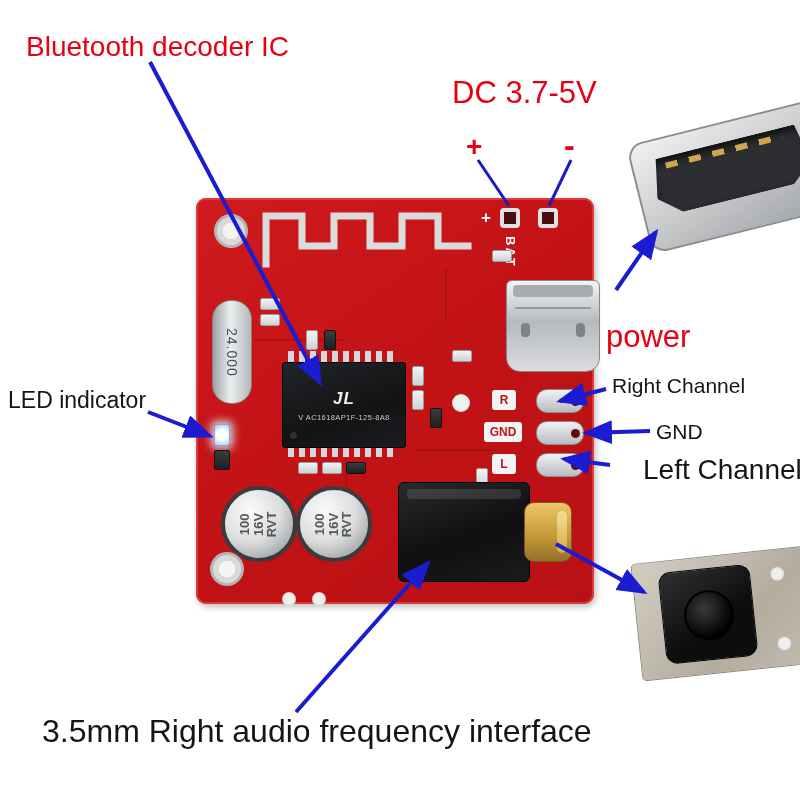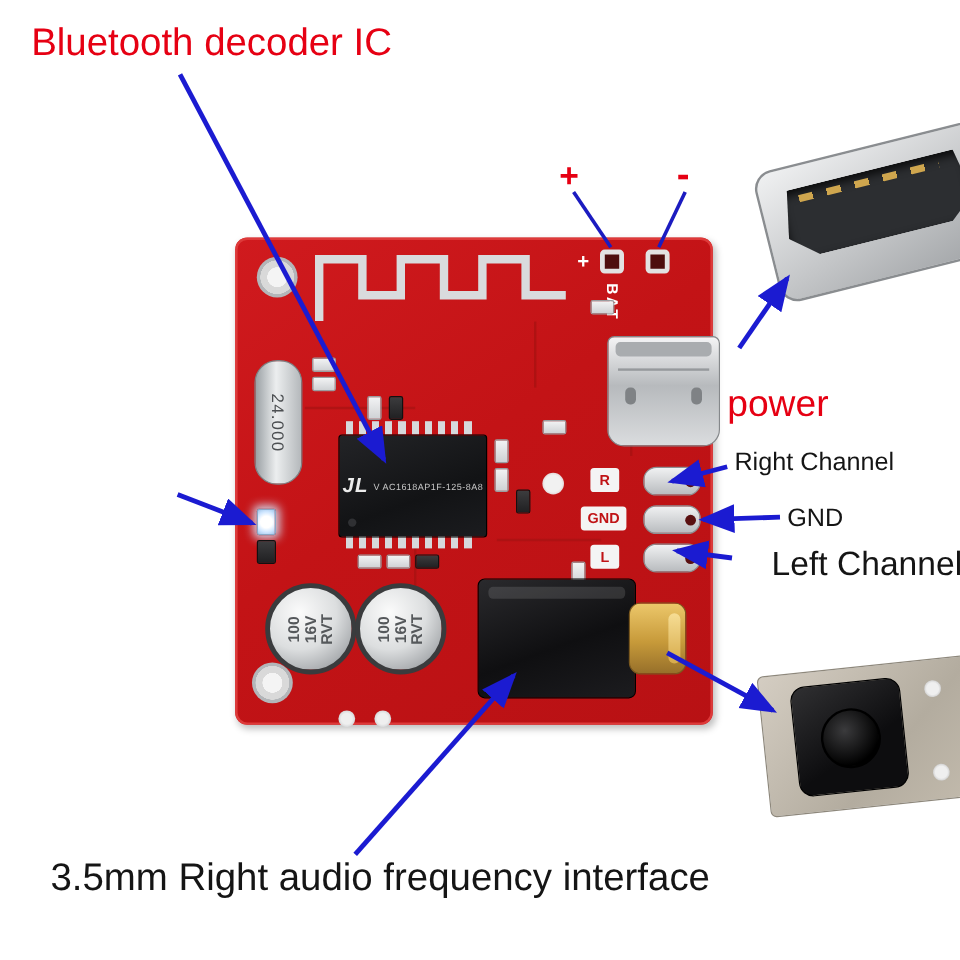--- a/index.html
+++ b/index.html
@@ -29,21 +29,21 @@
   .castel{position:absolute;width:14px;height:14px;border-radius:50%;
           background:radial-gradient(circle,#efefef 0 45%,#b9bcbf 100%);}
 
   #crystal{position:absolute;left:212px;top:300px;width:38px;height:102px;border-radius:19px;
            background:linear-gradient(90deg,#9aa0a4,#eceeef 45%,#b4b8bb);border:1px solid #7d8184;
            display:flex;align-items:center;justify-content:center;}
   #crystal span{writing-mode:vertical-rl;font-size:14px;color:#4c4f52;letter-spacing:1px;}
 
   #ic{position:absolute;left:282px;top:362px;width:122px;height:84px;border-radius:3px;
       background:linear-gradient(160deg,#232427,#121315 60%,#1b1c1f);border:1px solid #000;
-      display:flex;flex-direction:row;align-items:center;justify-content:center;gap:4px;}
+      display:flex;flex-direction:column;align-items:center;justify-content:center;gap:4px;}
   .pins{position:absolute;left:288px;width:110px;height:11px;
         background:repeating-linear-gradient(90deg,#d6d9dc 0 6px,transparent 6px 11px);}
   #ic-logo{font-style:italic;font-weight:bold;font-size:17px;color:#ececec;letter-spacing:1px;}
   #ic-part{font-size:7.5px;color:#c9c9c9;letter-spacing:.4px;}
   #pin1{position:absolute;left:290px;top:432px;width:7px;height:7px;border-radius:50%;background:#2f3033;}
 
   #bat-txt{position:absolute;left:503px;top:236px;writing-mode:vertical-rl;color:#fff;
            font-weight:bold;font-size:13px;letter-spacing:2px;}
   #board-plus{position:absolute;left:481px;top:208px;color:#fff;font-weight:bold;font-size:17px;}
   .batpad{position:absolute;width:20px;height:20px;border:4px solid #e2e2e2;border-radius:4px;
@@ -220,22 +220,24 @@
       <line x1="148" y1="412" x2="210" y2="436" marker-end="url(#ah)"></line>
       <line x1="296" y1="712" x2="428" y2="563" marker-end="url(#ah)"></line>
       <line x1="556" y1="544" x2="644" y2="592" marker-end="url(#ah)"></line>
     </g>
     <g stroke="#1b1bc0" stroke-width="3" fill="none">
       <line x1="478" y1="160" x2="509" y2="206"></line>
       <line x1="571" y1="160" x2="549" y2="206"></line>
     </g>
   </svg>
 
-  <div class="lbl red" style="left:26px;top:18px;font-size:32px;">Bluetooth decoder IC</div>
+  <div class="lbl red" style="left:26px;top:32px;font-size:28px;">Bluetooth decoder IC</div>
+  <div class="lbl red" style="left:452px;top:76px;font-size:31px;">DC 3.7-5V</div>
   <div class="lbl red" style="left:466px;top:132px;font-size:28px;font-weight:bold;">+</div>
   <div class="lbl red" style="left:564px;top:128px;font-size:32px;font-weight:bold;">-</div>
   <div class="lbl red" style="left:606px;top:320px;font-size:31px;">power</div>
   <div class="lbl blk" style="left:612px;top:374px;font-size:21px;">Right Channel</div>
   <div class="lbl blk" style="left:656px;top:420px;font-size:21px;">GND</div>
   <div class="lbl blk" style="left:643px;top:455px;font-size:28px;">Left Channel</div>
+  <div class="lbl blk" style="left:8px;top:388px;font-size:23px;">LED indicator</div>
   <div class="lbl blk" style="left:42px;top:714px;font-size:32px;">3.5mm Right audio frequency interface</div>
 
 </div>
 
 </body></html>

